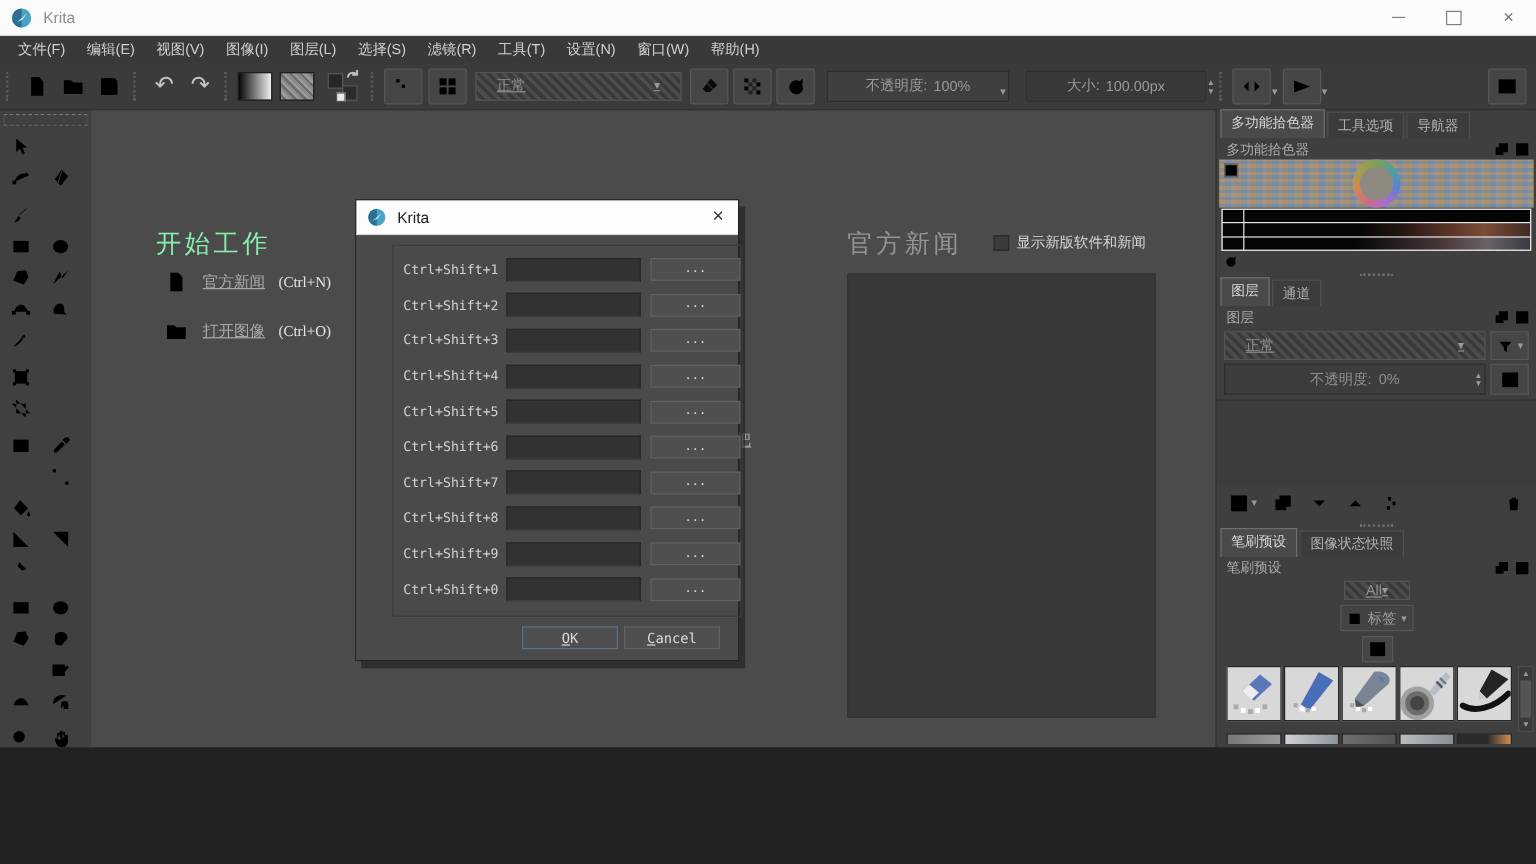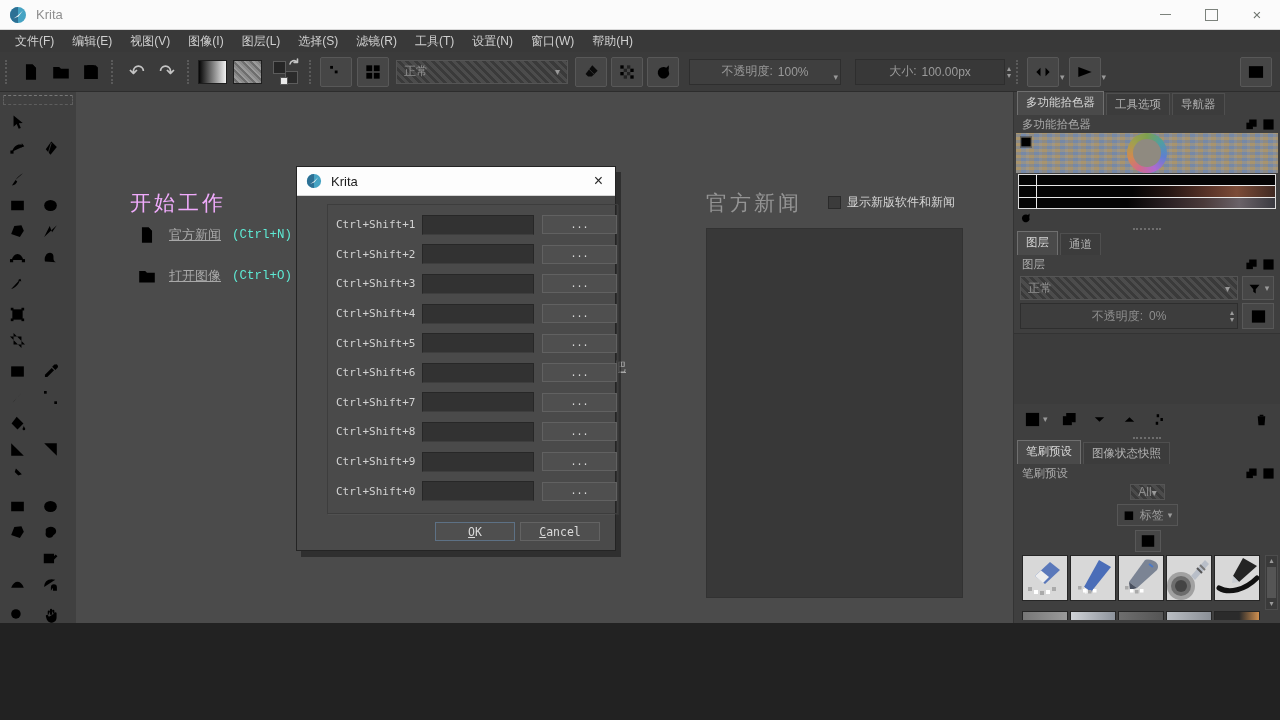--- a/index.html
+++ b/index.html
@@ -37,45 +37,45 @@
   .swatch{width:27px;height:22px;border:1px solid #1e1e1e;flex:none;margin-right:6px;}
   .sw-grad{background:linear-gradient(90deg,#060606,#f2f2f2);}
   .sw-pat{background:repeating-linear-gradient(45deg,#8b8b8b 0 2px,#6e6e6e 2px 4px,#9b9b9b 4px 6px);}
   .fgbg{position:relative;width:28px;height:28px;flex:none;margin:0 4px;}
   .fgbg .bsq{position:absolute;width:11px;height:11px;background:#262626;border:1px solid #5c5c5c;}
   .fgbg .b1{left:1px;top:3px;}
   .fgbg .b2{left:13px;top:13px;background:#2b2b2b;}
   .fgbg .wsq{position:absolute;left:8px;top:19px;width:6px;height:6px;background:#eaeaea;border:1px solid #555;}
   .fgbg svg{position:absolute;right:0;top:0;color:#c4c4c4;}
   .ddl{height:24px;background:#424242;border:1px solid #555;display:flex;align-items:center;
-       padding:0 7px;color:#8f8f8f;box-sizing:border-box;}
+       padding:0 17px;color:#8f8f8f;box-sizing:border-box;text-decoration:underline;}
   .hatch{background-image:repeating-linear-gradient(45deg,rgba(255,255,255,0.05) 0 3px,rgba(0,0,0,0.12) 3px 6px);}
   .ddl .arr{margin-left:auto;font-size:10px;color:#9a9a9a;}
   .slider{height:26px;background:#3f3f3f;border:1px solid #2e2e2e;display:flex;align-items:center;
           justify-content:center;gap:5px;color:#9a9a9a;box-sizing:border-box;position:relative;}
   .slider .dd{position:absolute;right:2px;bottom:2px;font-size:9px;color:#9a9a9a;}
   .spincol{display:flex;flex-direction:column;justify-content:center;margin-left:2px;color:#9a9a9a;}
   .spincol span{font-size:8px;line-height:7px;}
   .mirror-dd{font-size:9px;color:#9a9a9a;margin:10px 4px 0 1px;}
 
   
   .toolbox{position:absolute;left:0;top:92px;width:76px;bottom:0;background:#404040;box-sizing:border-box;}
   .tb-handle{margin:3px 3px 6px 3px;height:8px;border:1px dashed #5e5e5e;border-top-color:#777;}
   .trow{display:flex;gap:7px;padding-left:4px;margin-bottom:3px;}
   .tool{width:26px;height:23px;display:flex;align-items:center;justify-content:center;}
   .tool svg{color:#c2c2c2;}
   .ggap{margin-top:8px;}
 
   
   .canvas{position:absolute;left:76px;top:92px;right:267px;bottom:0;background:#4b4b4b;}
-  .start-heading{position:absolute;left:54px;top:97px;font-size:21px;color:#f0abfc;letter-spacing:3px;font-family:Liberation Mono, monospace;}
+  .start-heading{position:absolute;left:54px;top:97px;font-size:21px;color:#86efac;letter-spacing:3px;font-family:Liberation Mono, monospace;}
   .news-heading{position:absolute;left:630px;top:97px;font-size:21px;color:#949494;letter-spacing:3px;}
   .start-item{position:absolute;display:flex;align-items:center;gap:11px;color:#b0b0b0;}
   .start-item .lnk{color:#a8a8a8;text-decoration:underline;font-size:13px;}
-  .start-item .sc{color:#5eead4;font-size:12.5px;font-family:Liberation Mono, monospace;}
+  .start-item .sc{color:#e5e5e5;font-size:12.5px;font-family:Liberation Serif, serif;}
   .newsrow{position:absolute;left:752px;top:102px;display:flex;align-items:center;gap:6px;color:#d6d6d6;}
   .checkbox{width:13px;height:13px;background:#3b3b3b;border:1px solid #2a2a2a;box-sizing:border-box;}
   .news-panel{position:absolute;left:630px;top:136px;width:257px;height:370px;background:#383838;border:1px solid #323232;box-sizing:border-box;}
   .clipped-link{position:absolute;left:537px;top:266px;color:#a8a8a8;text-decoration:underline;font-size:13px;}
 
   
   .rightpanel{position:absolute;right:0;top:92px;width:267px;bottom:0;background:#3f3f3f;border-left:1px solid #343434;box-sizing:border-box;}
   .tabbar{display:flex;align-items:flex-end;height:23px;padding-left:3px;gap:2px;}
   .tab{padding:3px 8px;background:#3c3c3c;border:1px solid #4f4f4f;border-bottom:none;color:#b2b2b2;
        font-size:11.5px;white-space:nowrap;}

